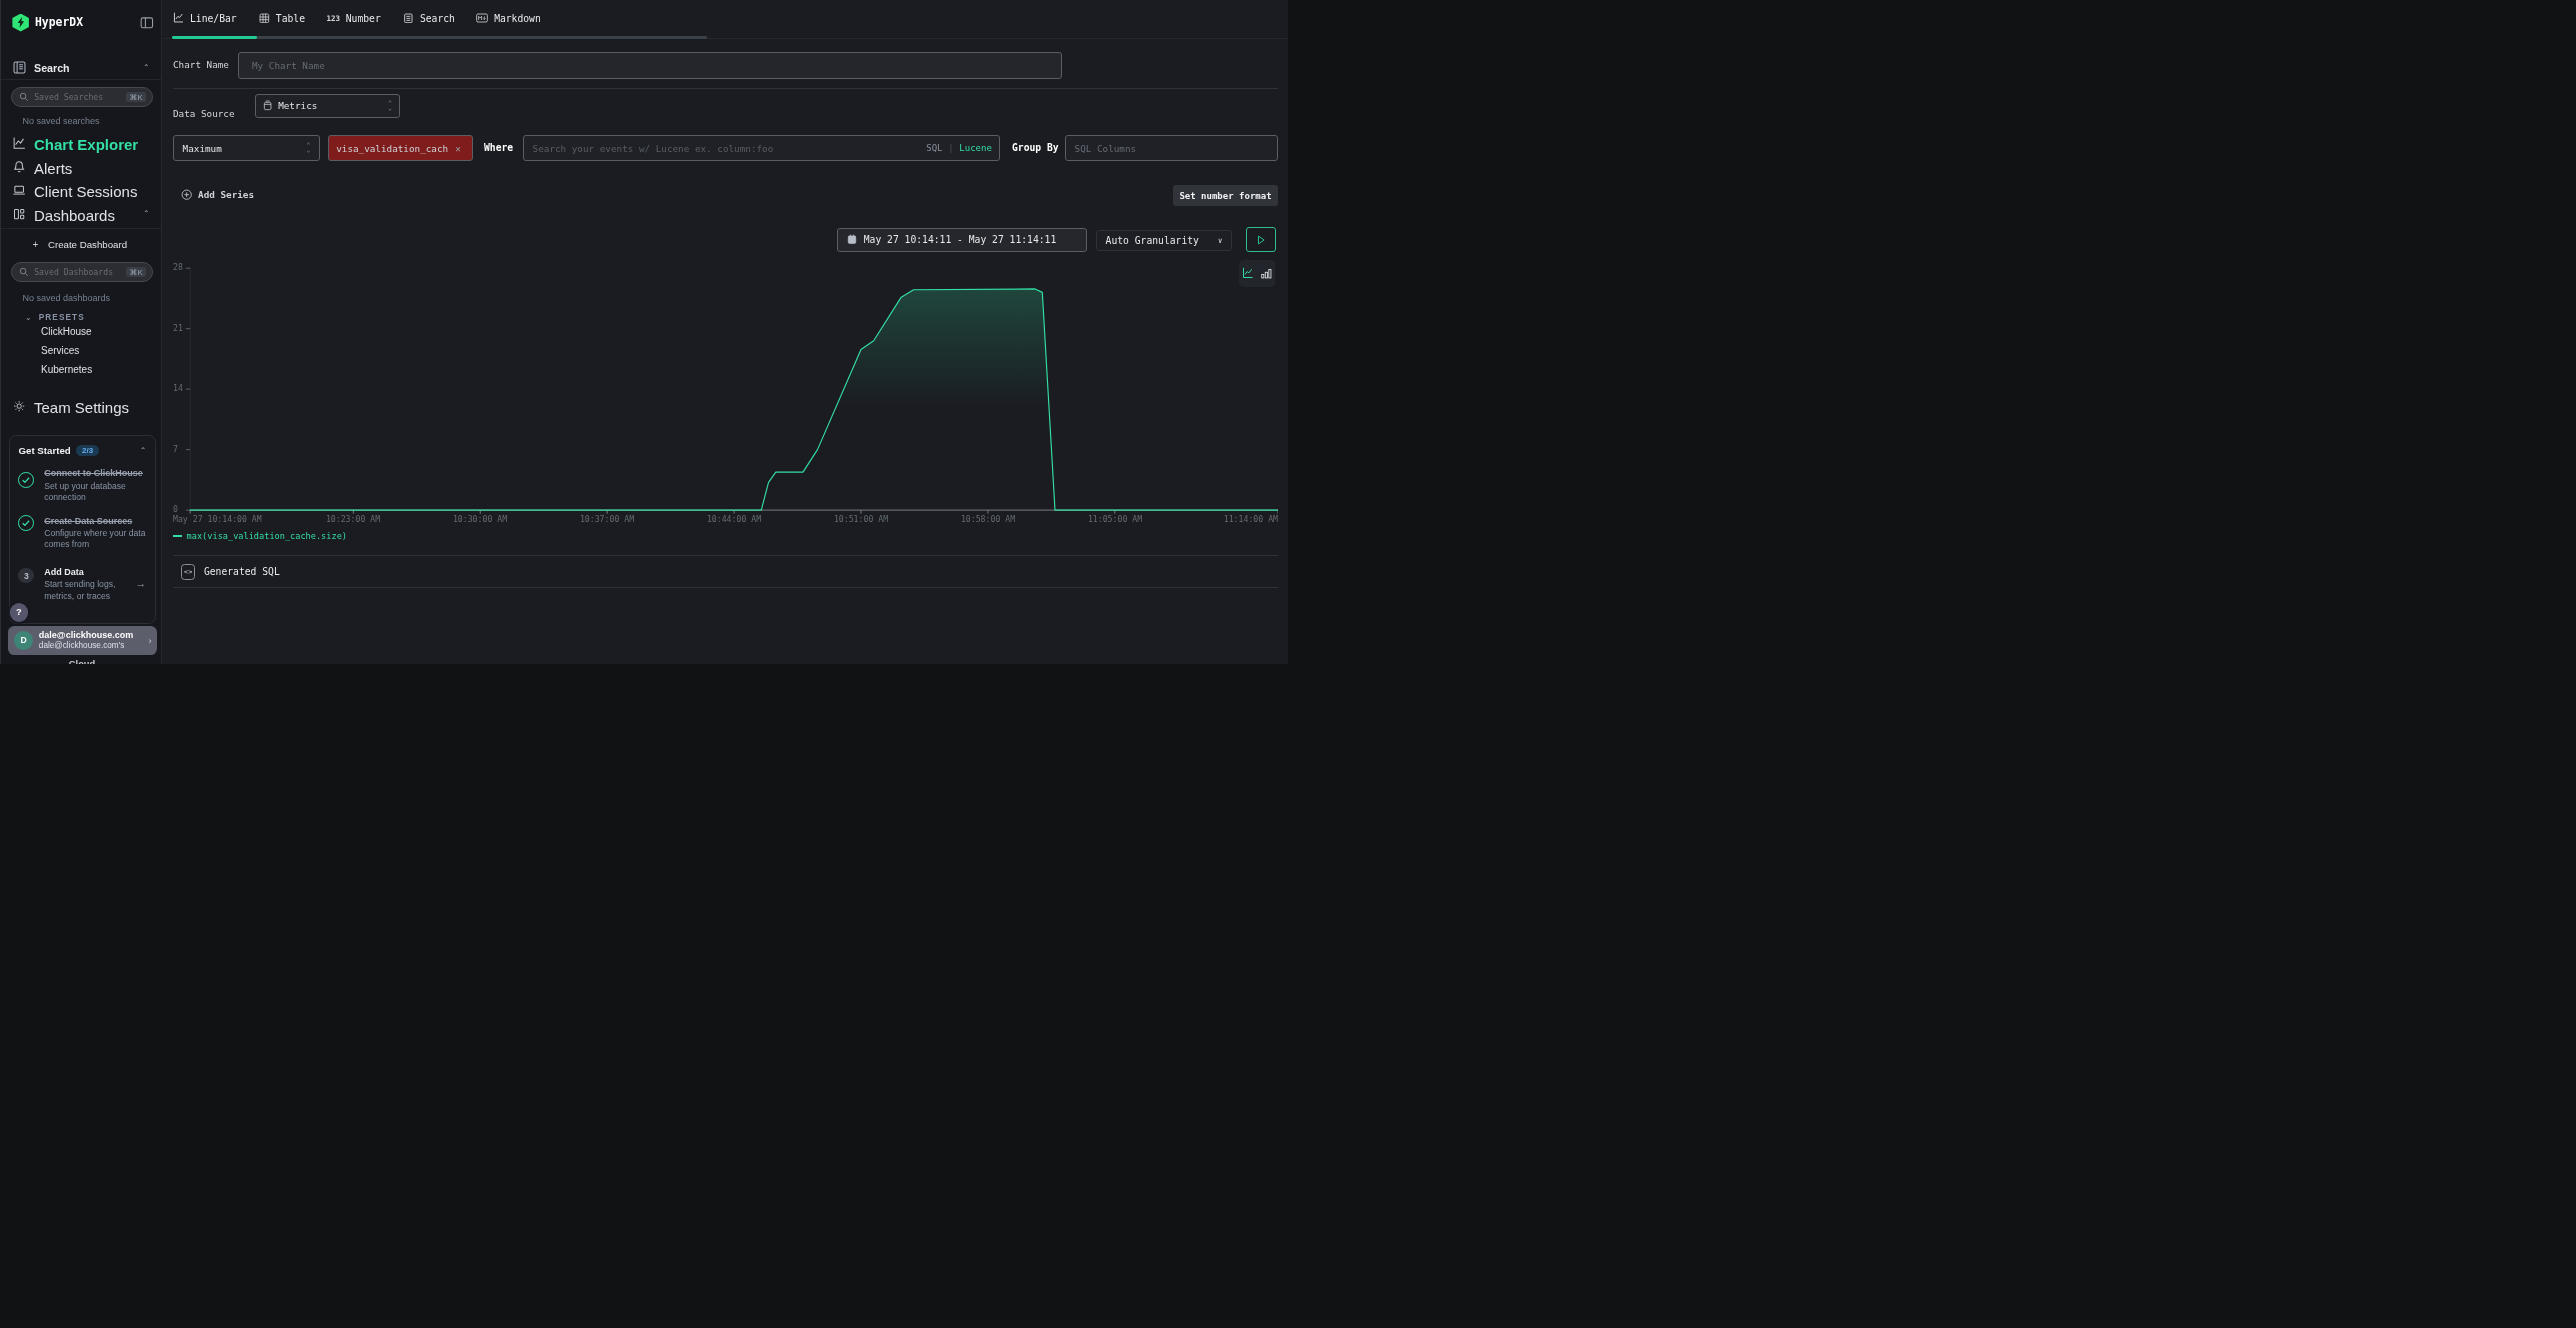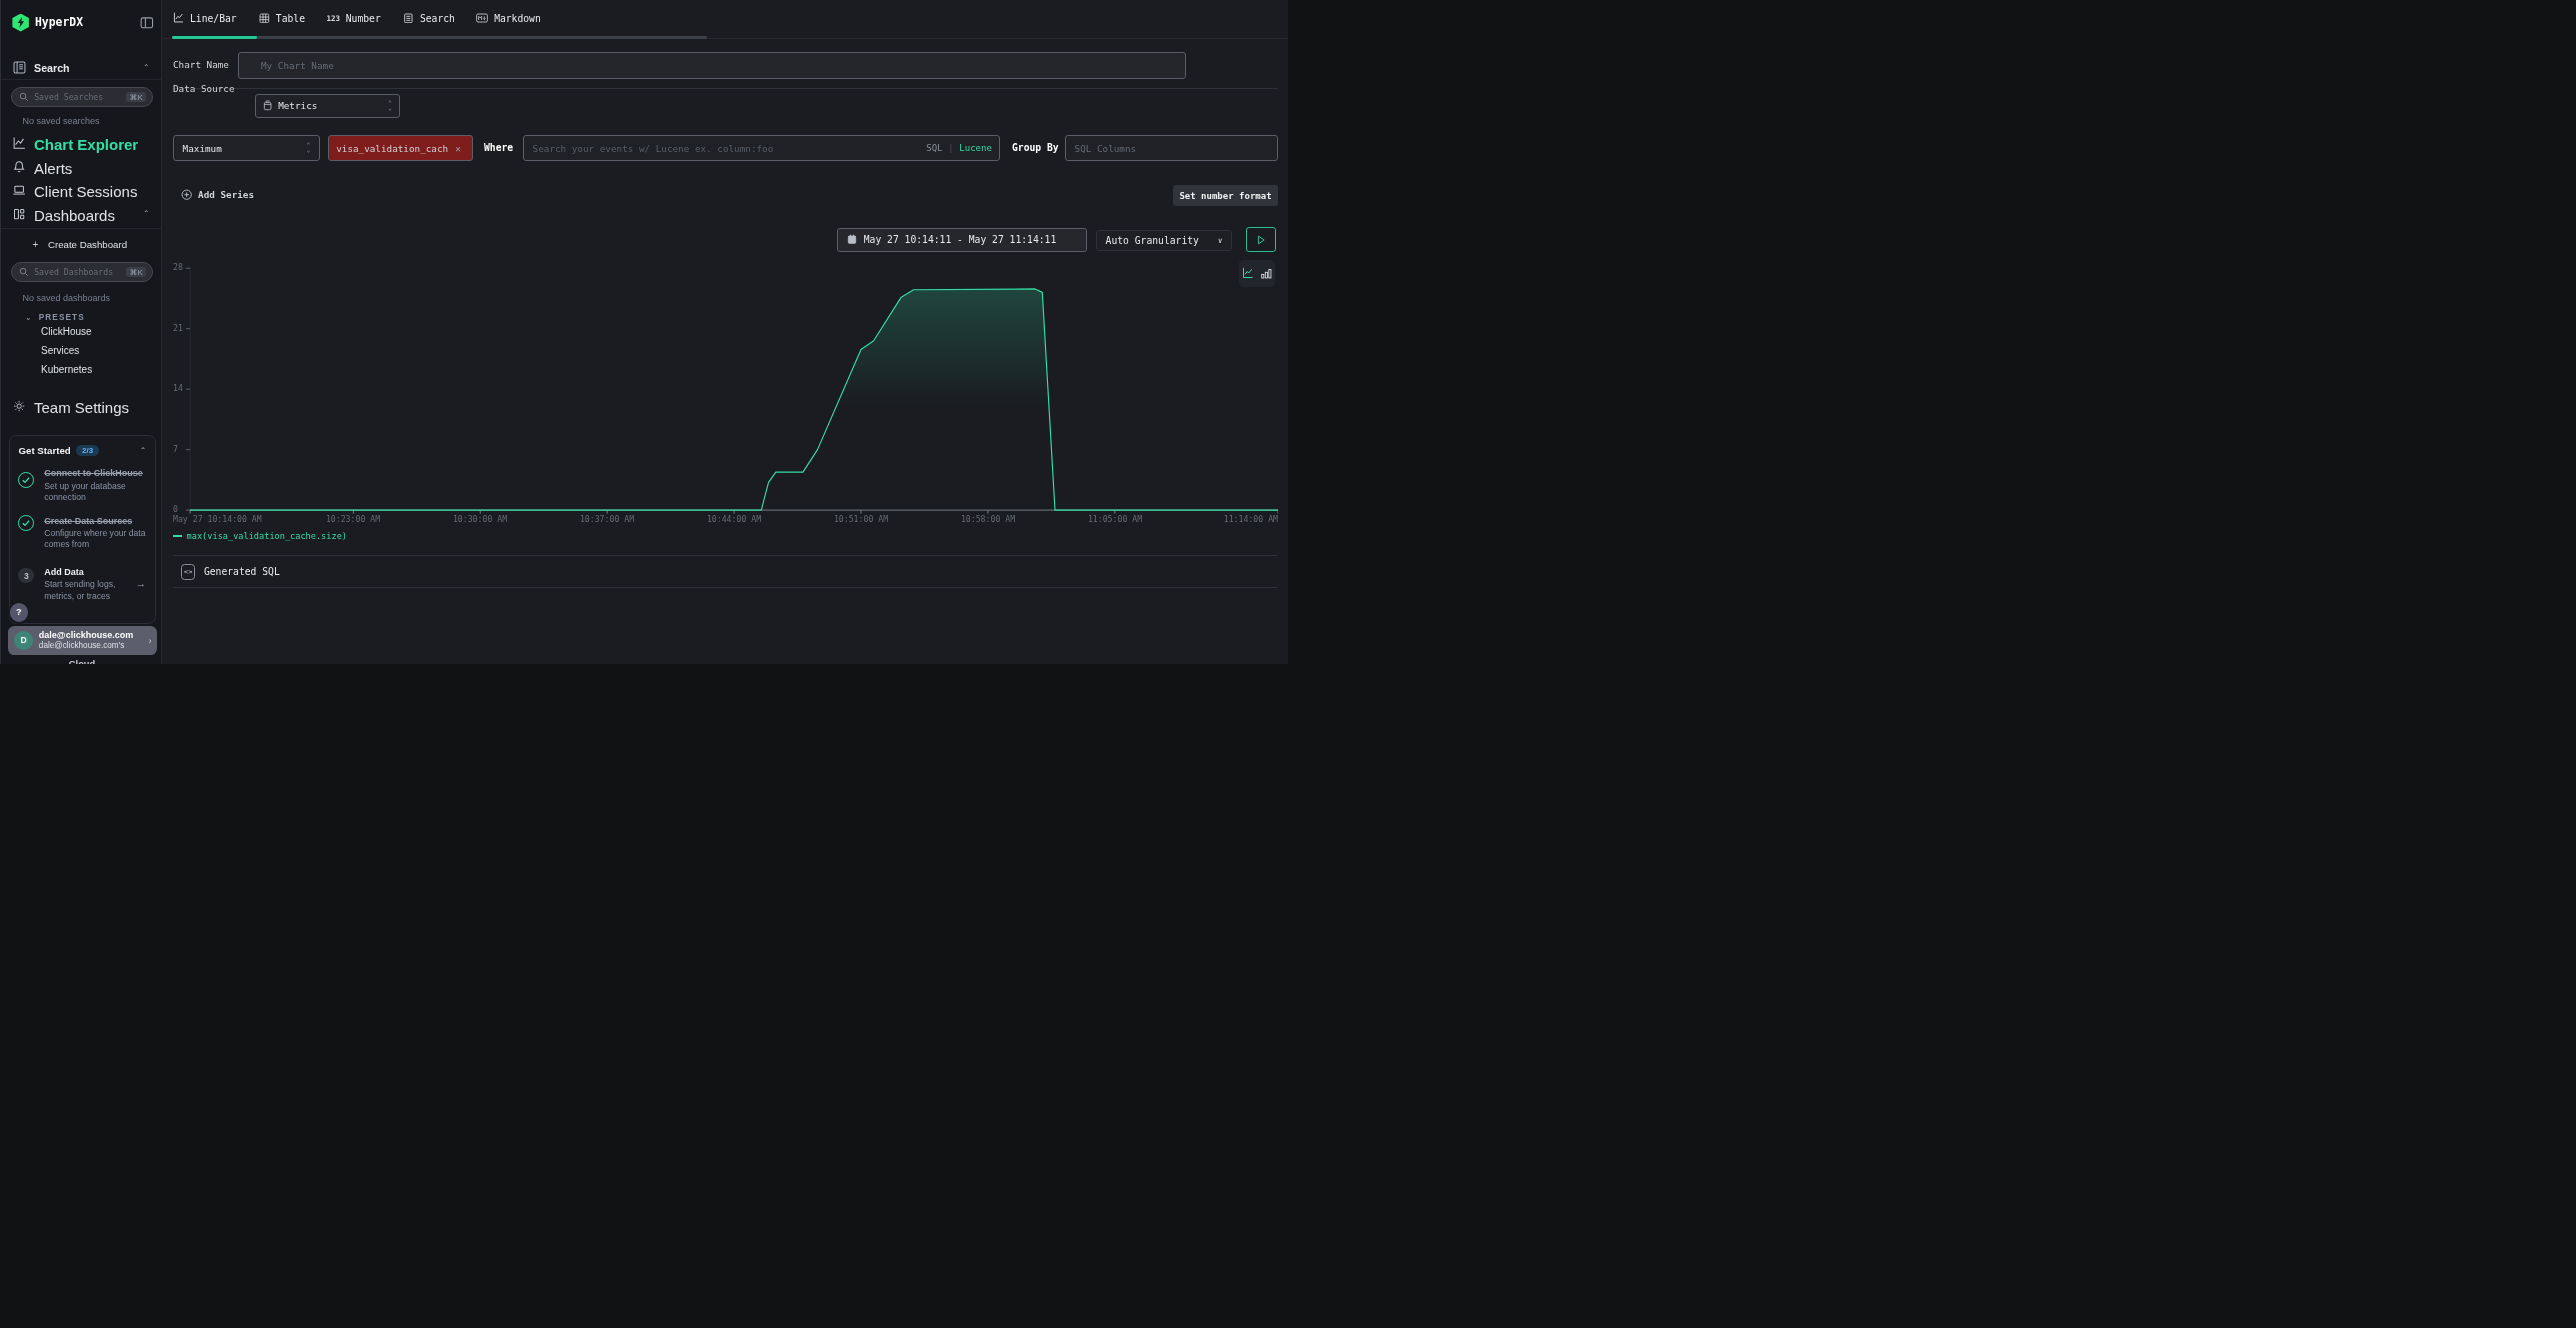--- a/index.html
+++ b/index.html
@@ -336,27 +336,27 @@
           </span>
           <span>Markdown</span>
         </div>
       </div>
       <div class="tab-track">
         <div class="tab-track-active"></div>
       </div>
     </div>
 
     <div class="m-abs field-label" style="left:10px; top:59px;">Chart Name</div>
-    <div class="m-abs tbox" style="left:75px; top:52px; width:948px; height:26.5px; padding:0 22px;">
+    <div class="m-abs tbox" style="left:75px; top:52px; width:824px; height:26.5px; padding:0 13px;">
       <span class="placeholder">My Chart Name</span>
     </div>
 
     <div class="divider" style="top:88px;"></div>
 
-    <div class="m-abs field-label" style="left:10px; top:83px;">Data Source</div>
+    <div class="m-abs field-label" style="left:10px; top:108px;">Data Source</div>
     <div class="m-abs tbox" style="left:92px; top:94px; width:145px; height:23.6px; padding:0 7.2px; background:#1f2127;">
       <svg class="icon" width="9.3" height="10.7" viewBox="0 0 14 16" fill="none" stroke="#c8ccd2" stroke-width="1.2" style="margin-right:5.7px;">
         <rect x="2" y="3.5" width="10" height="11" rx="2"></rect>
           <line x1="2" y1="6.5" x2="12" y2="6.5"></line>
           <line x1="4" y1="1.5" x2="10" y2="1.5"></line>
       </svg>
       <span>Metrics</span>
       <span class="select-caret">⌃<br>⌄</span>
     </div>
 

